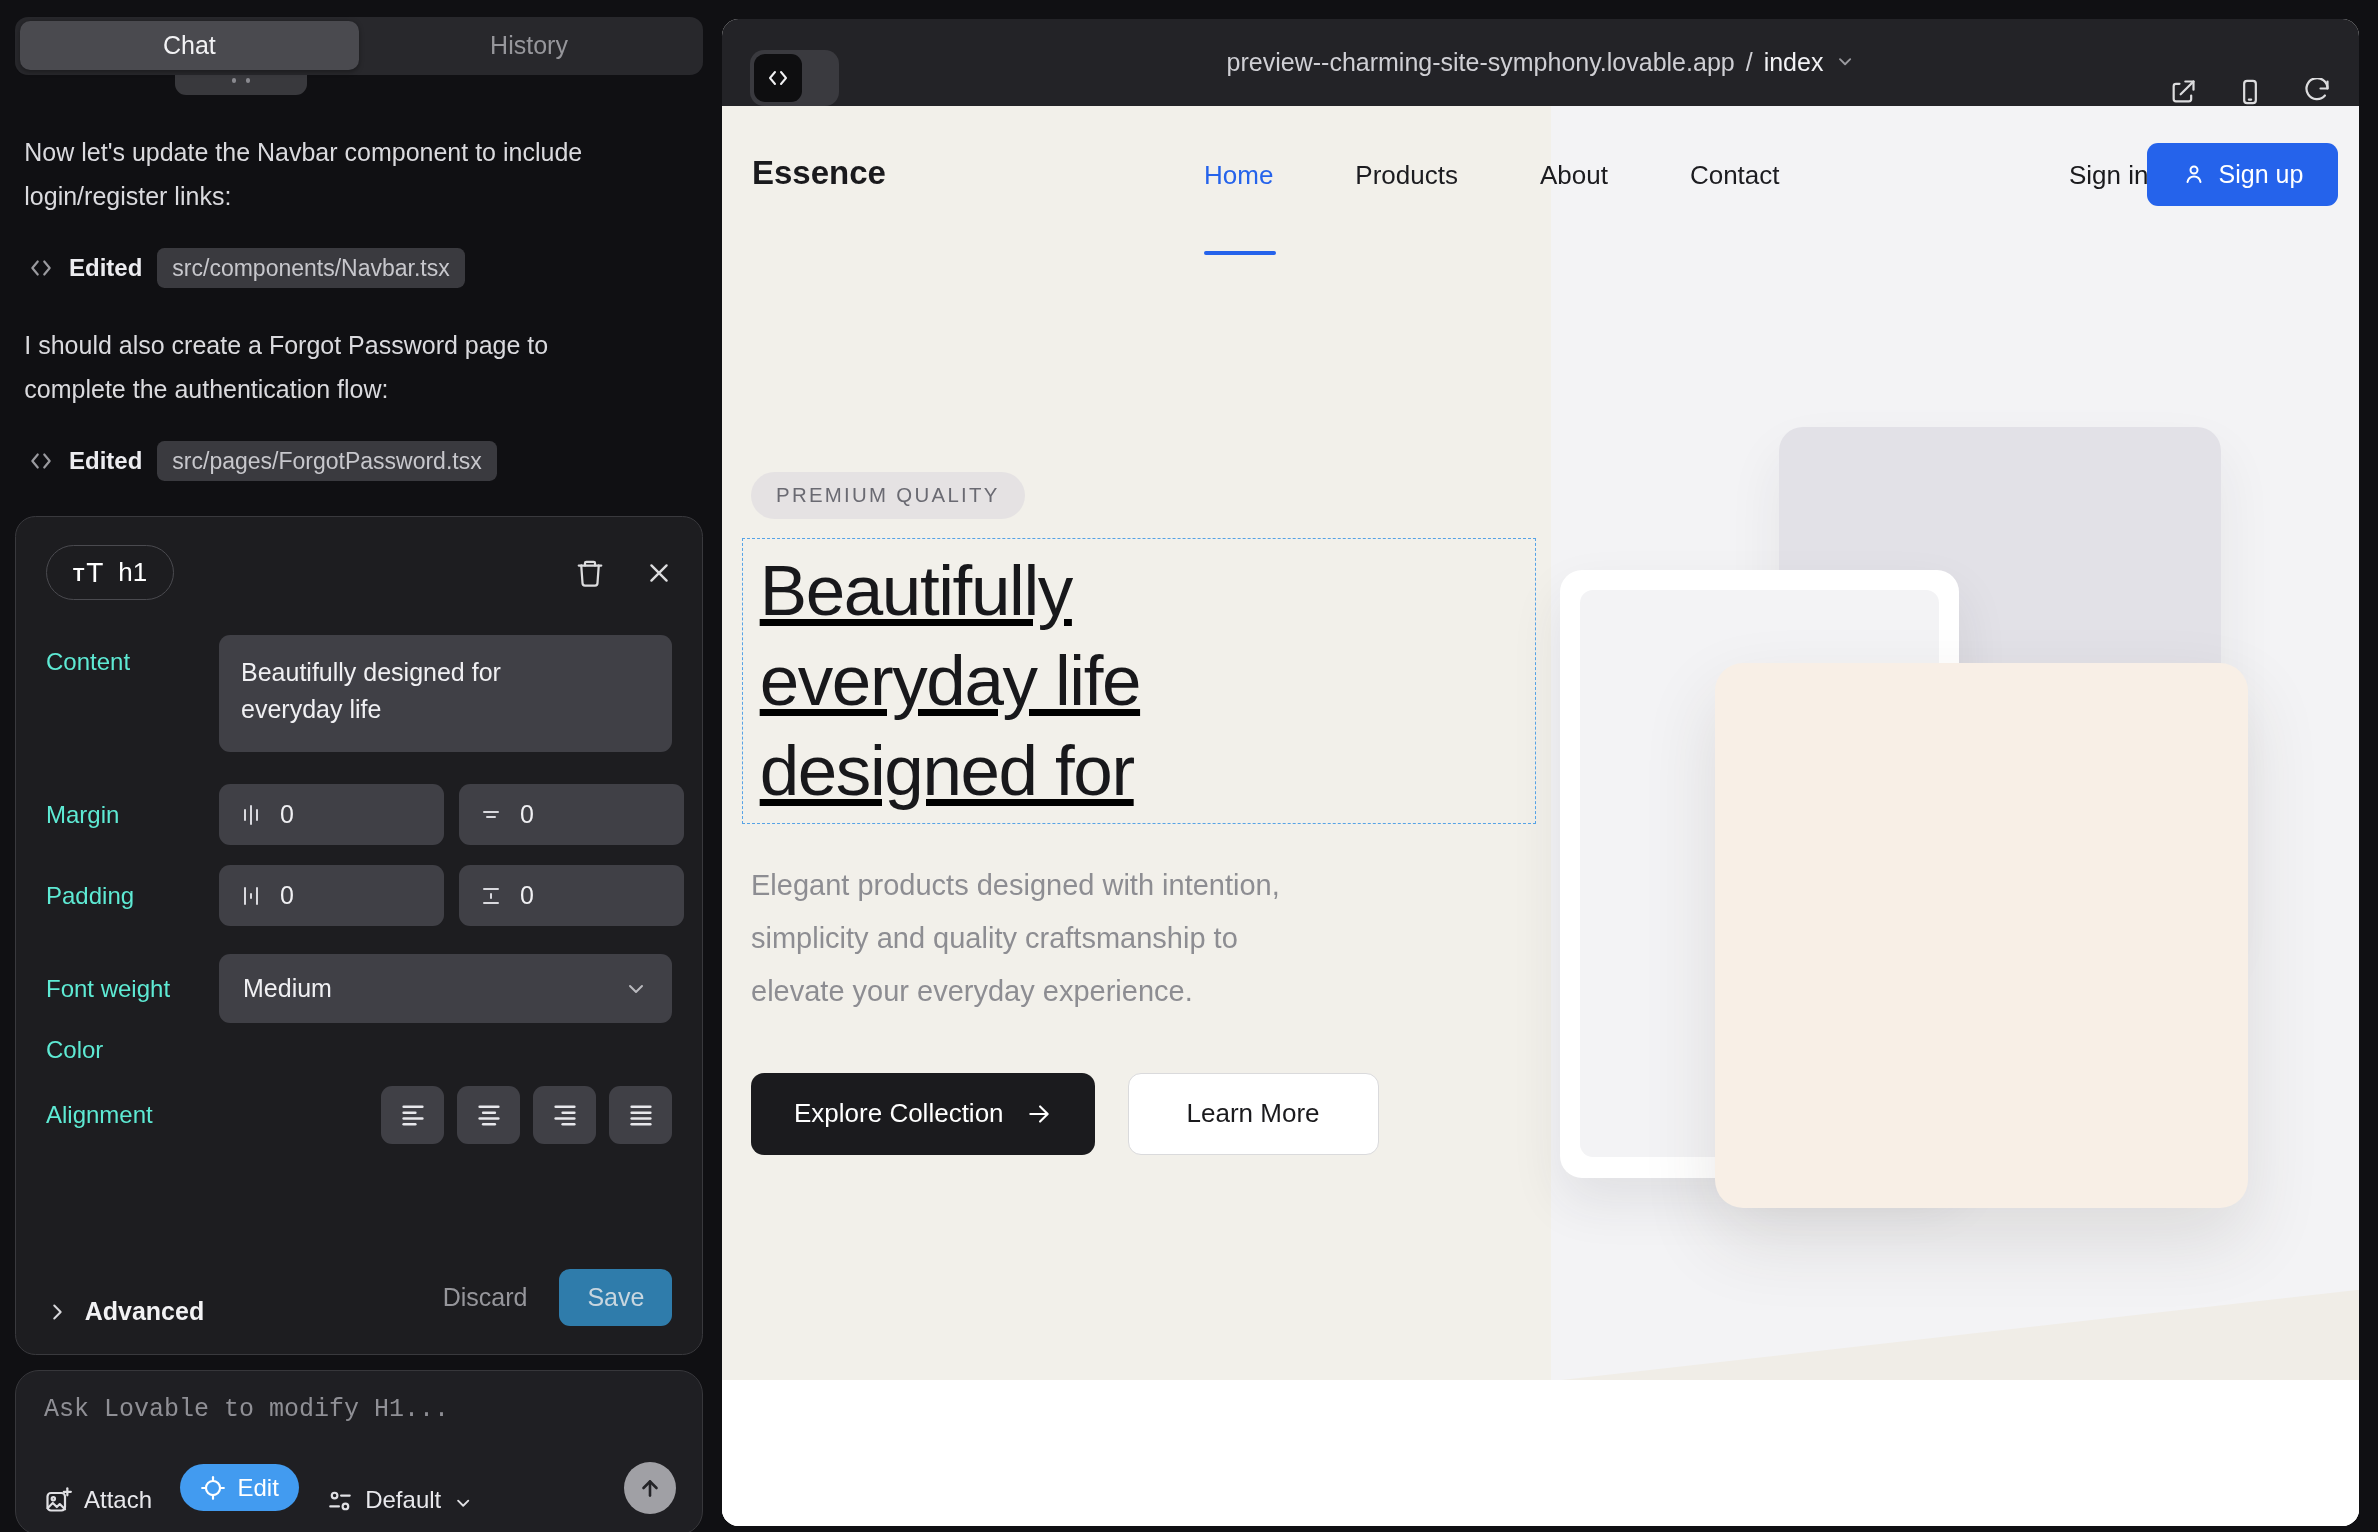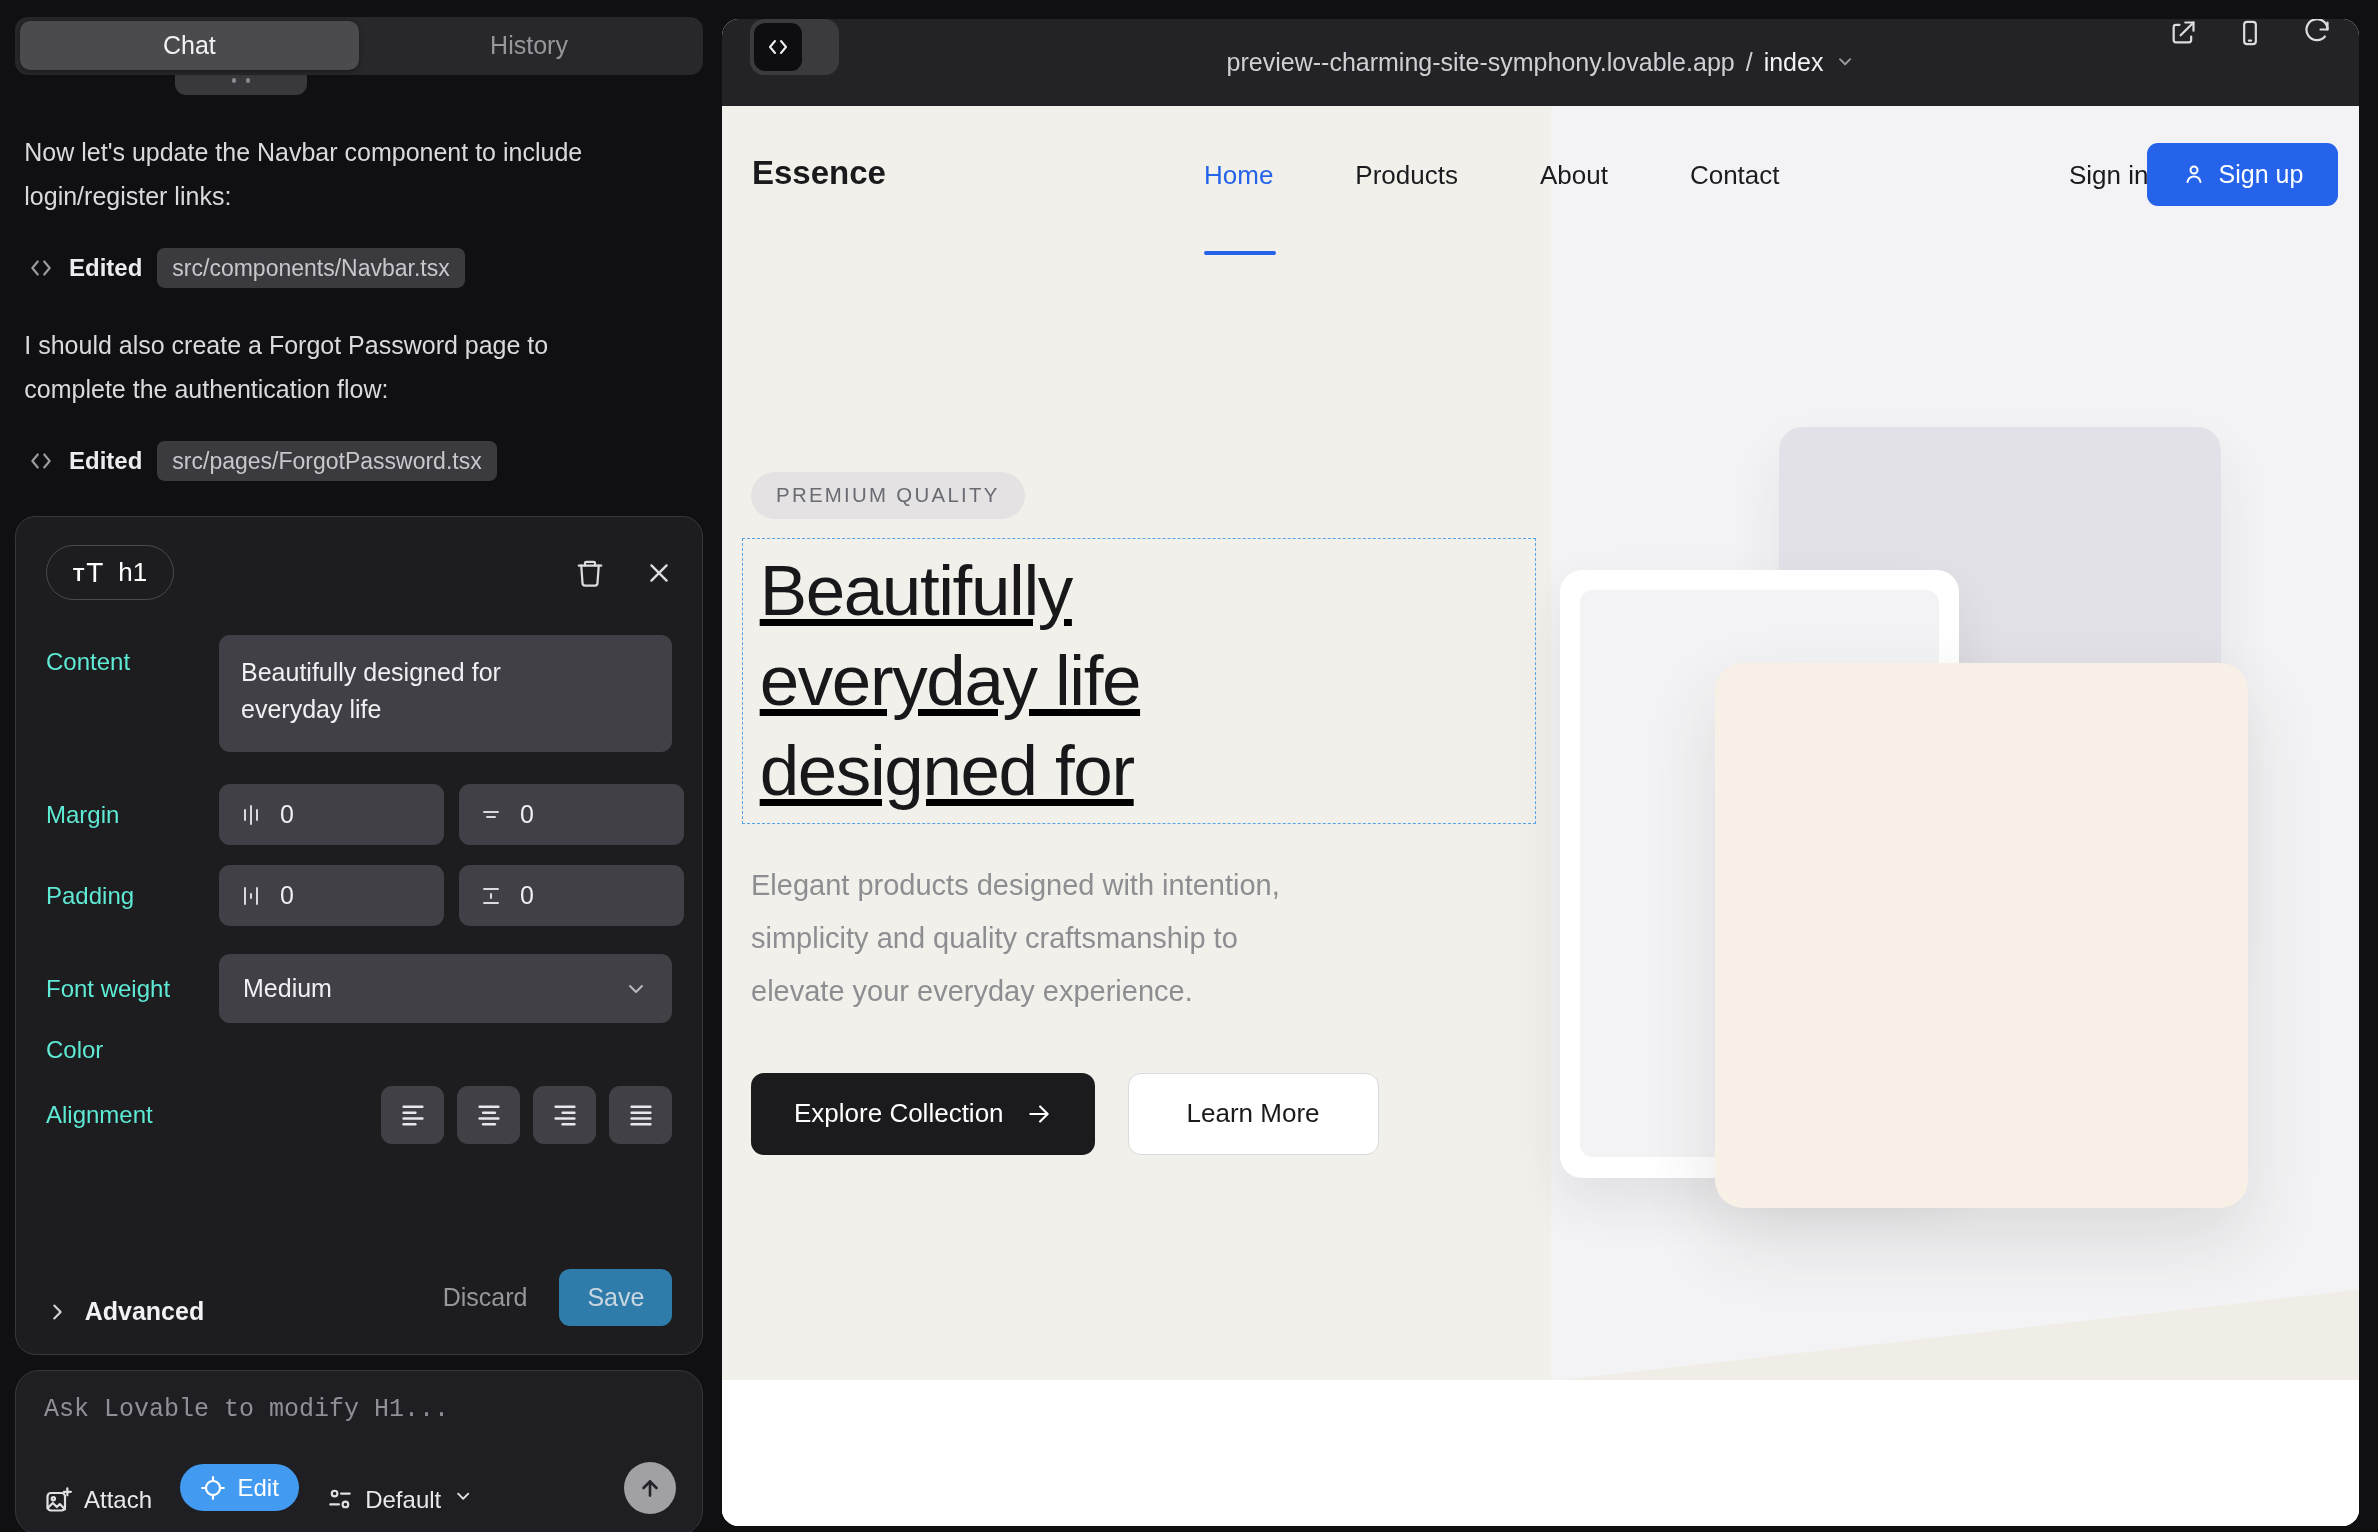--- a/index.html
+++ b/index.html
@@ -84,34 +84,34 @@
   .save { background:#2f7cab; border:none; border-radius:11px; color:#c8d6df; font-size:25px;
     padding:14px 28px; cursor:pointer; }
 
   
   .composer { margin-top:15px; background:#1f1f23; border:1.9px solid #37373b; border-radius:24px;
     height:165px; padding:24px 26px 20.4px 28px; display:flex; flex-direction:column; }
   .composer-input { background:transparent; border:none; outline:none; color:#84cc16;
     font-size:25px; font-family:Liberation Mono, monospace; width:100%; }
   .composer-input::placeholder { color:#8f8f95; }
   .composer-row { margin-top:auto; display:flex; align-items:center; gap:28px; }
-  .c-act { display:flex; align-items:flex-start; gap:12px; background:none; border:none;
+  .c-act { display:flex; align-items:flex-end; gap:12px; background:none; border:none;
     color:#e8e8ec; font-size:24px; cursor:pointer;margin-top:24px; }
   .c-act .cic { color:#e0e0e4; }
   .edit-pill { display:flex; align-items:center; gap:11px; background:#429bf0; border:none;
     color:#fff; font-size:24px; border-radius:927px; padding:9.3px 20.4px; cursor:pointer; }
   .send-btn { margin-left:auto; width:52px; height:52px; border-radius:50%; background:#a0a0a5;
     border:none; display:flex; align-items:center; justify-content:center; color:#232327; cursor:pointer; }
 
   
   .right { flex:1; padding:18.6px 18.6px 6.5px 0; }
   .preview { width:100%; height:1507px; border-radius:16.7px; overflow:hidden; background:#fff;
     display:flex; flex-direction:column; }
 
-  .chrome { height:87px; background:#232327; display:flex; align-items:flex-start;
+  .chrome { height:87px; background:#232327; display:flex; align-items:flex-end;
     padding:0 28px; position:relative; flex:0 0 87px; }
   .view-toggle { display:flex; align-items:center; background:#3a3a3f; border-radius:14px;
     padding:3.7px; height:56px; width:89px; cursor:pointer; }
   .view-toggle .seg-code { width:48px; height:48px; background:#0e0e10; border-radius:11px;
     display:flex; align-items:center; justify-content:center; color:#f0f0f2; }
   .view-toggle .seg-blank { flex:1; }
   .urlbar { position:absolute; left:50%; top:50%; transform:translate(-50%,-50%);
     display:flex; align-items:center; gap:11px; font-size:25px; color:#cfcfd4; cursor:pointer; }
   .urlbar .page { color:#f2f2f5; }
   .urlbar .chev { color:#9a9a9f; }

